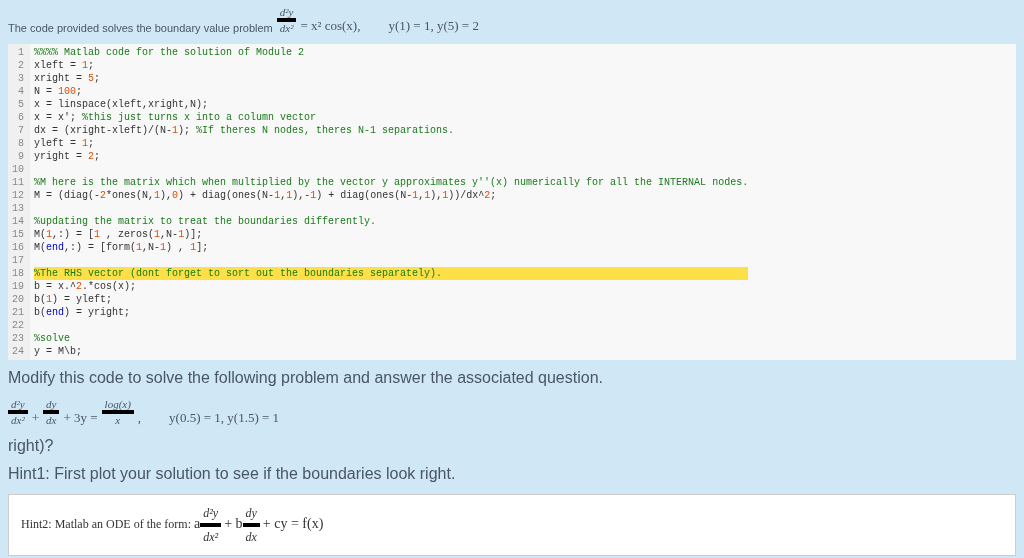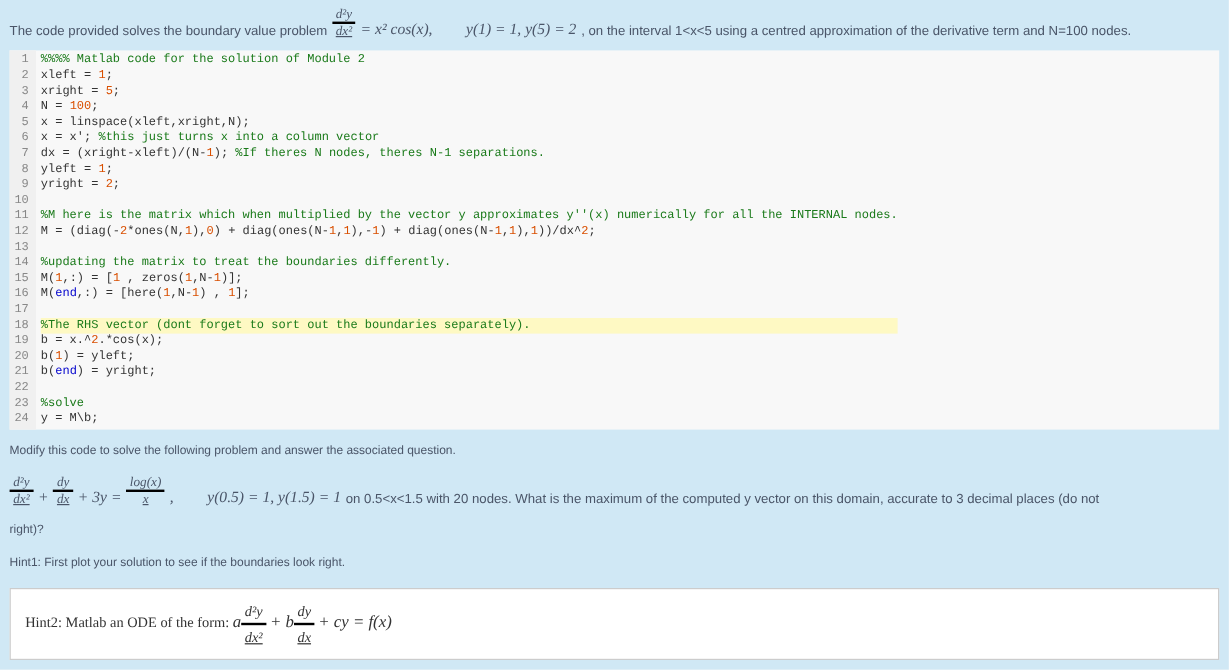--- a/index.html
+++ b/index.html
@@ -14,32 +14,31 @@
     padding: 6px 8px;
     color: #4a5568;
     font-size: 11px;
     display: flex;
     align-items: flex-end;
     flex-wrap: wrap;
     gap: 4px;
   }
   .math {
     font-family: 'Times New Roman', serif;
-    font-style: italic;
     font-size: 13px;
   }
   .frac {
     display: inline-block;
     vertical-align: middle;
     text-align: center;
     font-style: normal;
     font-family: 'Times New Roman', serif;
   }
-  .frac .num { display: block; border-bottom: 2px solid #000000; padding: 0 3px; font-style: italic; }
-  .frac .den { display: block; padding: 0 3px; font-style: italic; text-decoration: underline; }
+  .frac .num { display: block; border-bottom: 4px solid #000000; padding: 0 3px; font-style: italic; }
+  .frac .den { display: block; padding: 0 3px; font-style: italic; }
   .code-block {
     background: #f8f8f8;
     font-family: 'Courier New', monospace;
     font-size: 10px;
     line-height: 13px;
     margin: 4px 8px;
     display: flex;
   }
   .line-numbers {
     background: #f0f0f0;
@@ -49,25 +48,25 @@
     user-select: none;
     white-space: pre;
   }
   .code-content {
     padding: 2px 4px;
     white-space: pre;
   }
   .code-content .comment { color: #1a7a1a; }
   .code-content .keyword { color: #0000cc; font-family: Liberation Mono, monospace; }
   .code-content .number { color: #d94f00; }
-  .highlight-line { background: #fef9c3; display: inline-block; width: 100%; }
+  .highlight-line { background: #fde047; display: inline-block; width: 100%; }
   .section-text {
     padding: 6px 8px;
     color: #4a5568;
-    font-size: 10px;
+    font-size: 16px;
     line-height: 16px;
   }
   .hint-box {
     background: #fff;
     border: 1px solid #ccc;
     margin: 6px 8px;
     padding: 8px 12px;
     font-size: 12px;
     font-family: 'Times New Roman', serif;
     line-height: 20px;
@@ -79,21 +78,20 @@
 
 <div class="problem-text">
   <span>The code provided solves the boundary value problem</span>
   <span class="frac">
     <span class="num">d²y</span>
     <span class="den">dx²</span>
   </span>
   <span class="math">= x² cos(x),</span>
   <span style="width:20px"></span>
   <span class="math">y(1) = 1,  y(5) = 2</span>
-  <span>, on the interval 1&lt;x&lt;5 using a centred approximation of the derivative term and N=100 nodes.</span>
 </div>
 
 <div class="code-block">
   <div class="line-numbers">1
 2
 3
 4
 5
 6
 7
@@ -122,21 +120,21 @@
 <span>x = x'; </span><span class="comment">%this just turns x into a column vector</span>
 <span>dx = (xright-xleft)/(N-</span><span class="number">1</span><span>); </span><span class="comment">%If theres N nodes, theres N-1 separations.</span>
 <span>yleft = </span><span class="number">1</span><span>;</span>
 <span>yright = </span><span class="number">2</span><span>;</span>
 
 <span class="comment">%M here is the matrix which when multiplied by the vector y approximates y''(x) numerically for all the INTERNAL nodes.</span>
 <span>M = (diag(-</span><span class="number">2</span><span>*ones(N,</span><span class="number">1</span><span>),</span><span class="number">0</span><span>) + diag(ones(N-</span><span class="number">1</span><span>,</span><span class="number">1</span><span>),-</span><span class="number">1</span><span>) + diag(ones(N-</span><span class="number">1</span><span>,</span><span class="number">1</span><span>),</span><span class="number">1</span><span>))/dx^</span><span class="number">2</span><span>;</span>
 
 <span class="comment">%updating the matrix to treat the boundaries differently.</span>
 <span>M(</span><span class="number">1</span><span>,:) = [</span><span class="number">1</span><span> , zeros(</span><span class="number">1</span><span>,N-</span><span class="number">1</span><span>)];</span>
-<span>M(</span><span class="keyword">end</span><span>,:) = [here(</span><span class="number">1</span><span>,N-</span><span class="number">1</span><span>) , </span><span class="number">1</span><span>];</span>
+<span>M(</span><span class="keyword">end</span><span>,:) = [form(</span><span class="number">1</span><span>,N-</span><span class="number">1</span><span>) , </span><span class="number">1</span><span>];</span>
 
 <span class="highlight-line"><span class="comment">%The RHS vector (dont forget to sort out the boundaries separately).</span></span>
 <span>b = x.^</span><span class="number">2</span><span>.*cos(x);</span>
 <span>b(</span><span class="number">1</span><span>) = yleft;</span>
 <span>b(</span><span class="keyword">end</span><span>) = yright;</span>
 
 <span class="comment">%solve</span>
 <span>y = M\b;</span></div>
 </div>
 
@@ -153,21 +151,20 @@
     <span class="den">dx</span>
   </span>
   <span class="math">+ 3y =</span>
   <span class="frac">
     <span class="num">log(x)</span>
     <span class="den">x</span>
   </span>
   <span class="math">,</span>
   <span style="width:20px"></span>
   <span class="math">y(0.5) = 1,  y(1.5) = 1</span>
-  <span>on 0.5&lt;x&lt;1.5 with 20 nodes. What is the maximum of the computed y vector on this domain, accurate to 3 decimal places (do not</span>
 </div>
 <div class="section-text">right)?</div>
 
 <div class="section-text">Hint1: First plot your solution to see if the boundaries look right.</div>
 
 <div class="hint-box">
   <div>
     <span>Hint2: Matlab an ODE of the form:   </span>
     <span class="math">a</span><span class="frac">
       <span class="num">d²y</span>

